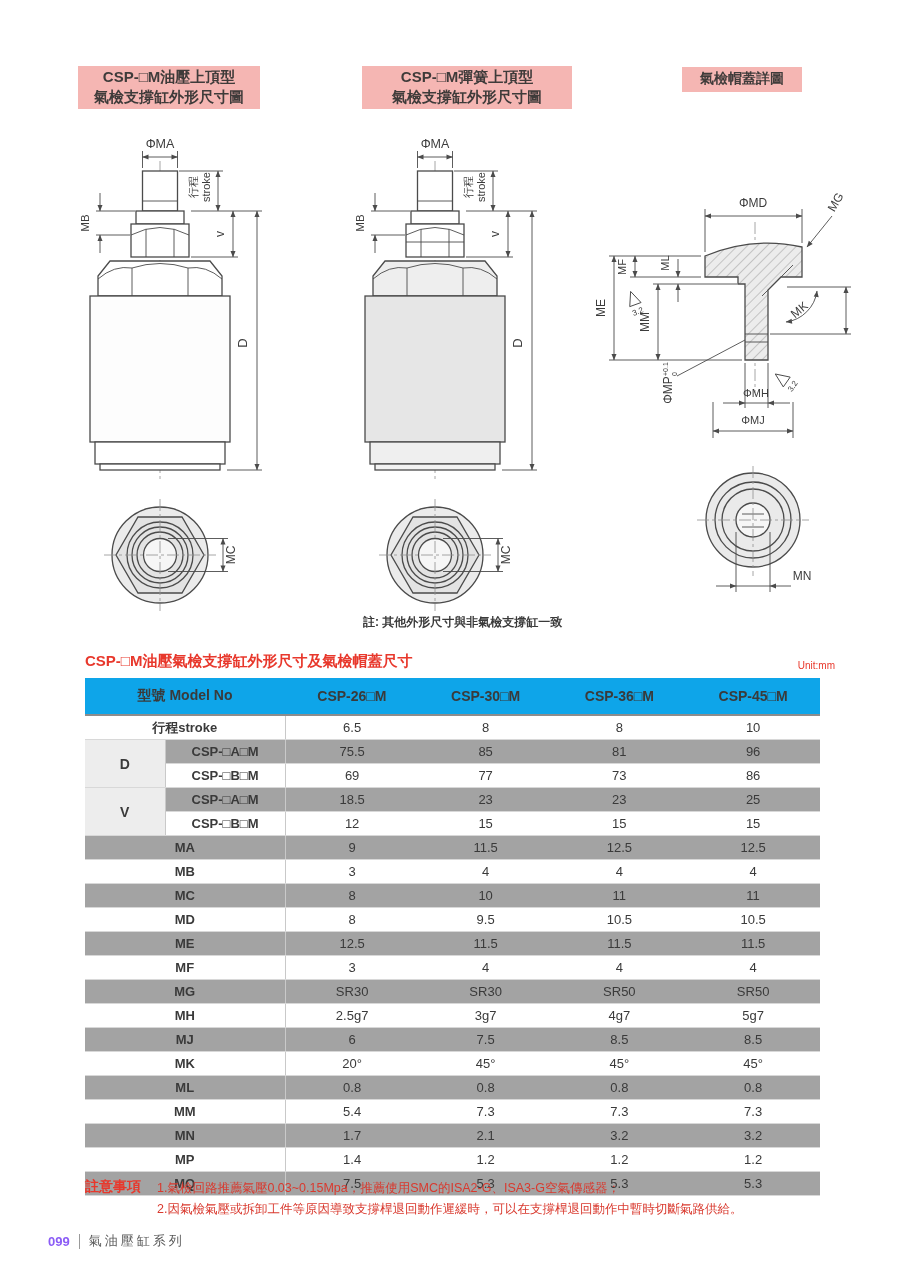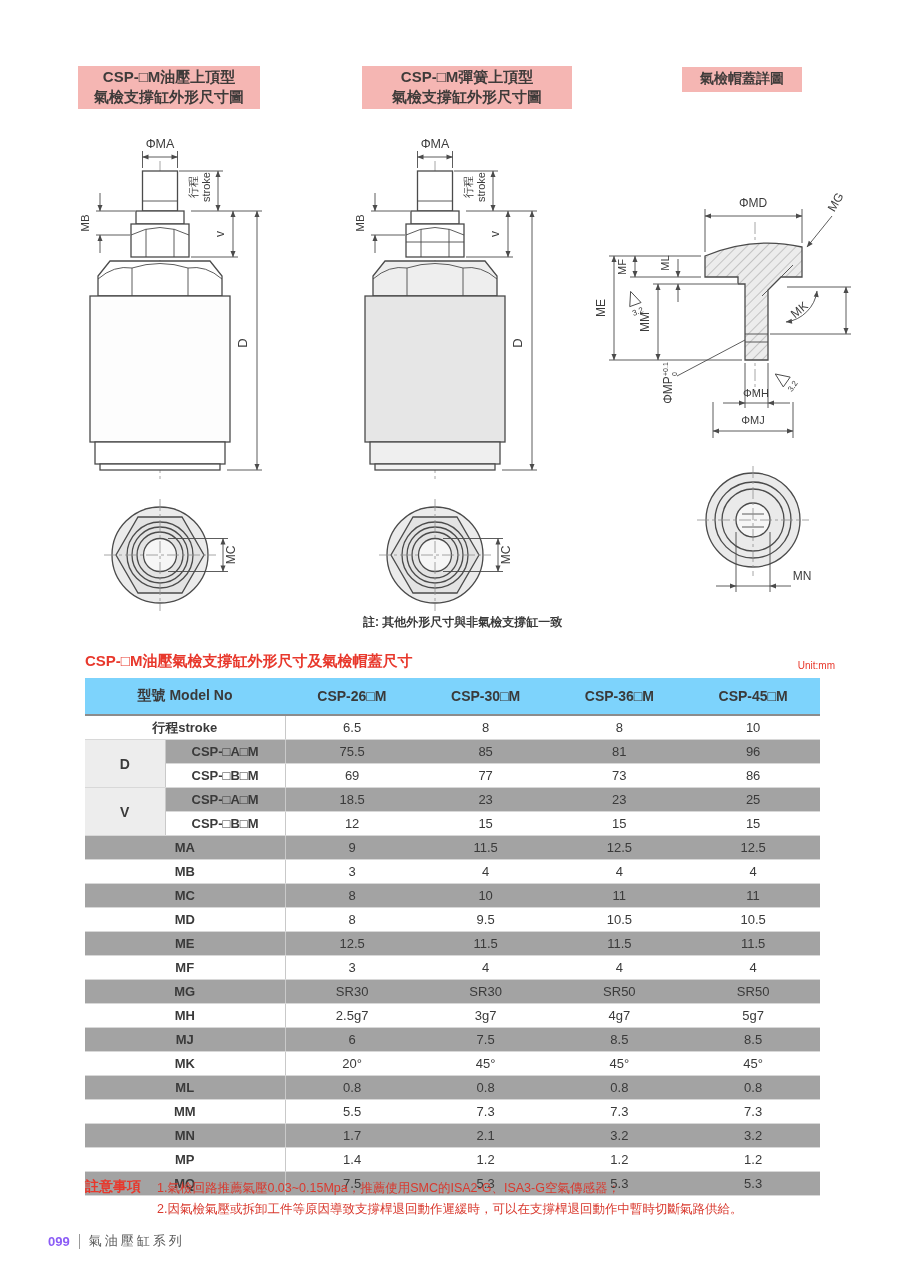--- a/index.html
+++ b/index.html
@@ -12,21 +12,21 @@
   svg text { fill:#3c3c3c; font-family:"Liberation Sans","DejaVu Sans",sans-serif; }
   .ol { stroke:#4b4b4b; stroke-width:1.3; }
   .tl { stroke:#4b4b4b; stroke-width:0.9; fill:none; }
   .cl { stroke:#909090; stroke-width:0.8; fill:none; stroke-dasharray:12 3 3 3; }
   .diagram-note { position:absolute; font-size:12px; font-weight:bold; color:#3a3a3a;text-align:center; }
   .tbl-title { position:absolute; left:85px; top:652px; font-size:15px; font-weight:bold; color:#e8382c; }
   .tbl-unit { position:absolute; right:65px; top:660px; font-size:10px; color:#e8382c; }
   table.spec { position:absolute; left:85px; top:678px; width:735px; border-collapse:collapse;
                table-layout:fixed; font-size:13px; }
   .spec th, .spec td { text-align:center; padding:0; height:23px; font-weight:normal; color:#3a3a3a; }
-  .spec thead th { background:#7dd3fc; font-weight:bold; font-size:14px; height:36px;
+  .spec thead th { background:#0ea5e9; font-weight:bold; font-size:14px; height:36px;
                    border-bottom:2px solid #8c8c8c; }
   .spec tbody td { border-bottom:1px solid #d8d8d8; background:#ffffff; }
   .spec tr.g td { background:#a3a3a3; }
   .spec td.lbl { font-weight:bold; border-right:1px solid #c9c9c9; }
   .spec td.sub { font-weight:bold; border-right:1px solid #c9c9c9; }
   .spec td.grp { background:#ededed !important; font-weight:bold; font-size:14px;
                  border-right:1px solid #c9c9c9; }
   .notes { position:absolute; left:85px; top:1178px; display:flex; }
   .notes-label { color:#e8382c; font-weight:bold; font-size:14px; width:72px; flex:none; }
   .notes-items { font-size:12.5px; color:#d9392e; line-height:21px; }
@@ -426,21 +426,21 @@
       </tr>
       <tr class="g">
         <td colspan="2" class="lbl">ML</td>
         <td>0.8</td>
         <td>0.8</td>
         <td>0.8</td>
         <td>0.8</td>
       </tr>
       <tr>
         <td colspan="2" class="lbl">MM</td>
-        <td>5.5</td>
+        <td>5.4</td>
         <td>7.3</td>
         <td>7.3</td>
         <td>7.3</td>
       </tr>
       <tr class="g">
         <td colspan="2" class="lbl">MN</td>
         <td>1.7</td>
         <td>2.1</td>
         <td>3.2</td>
         <td>3.2</td>

